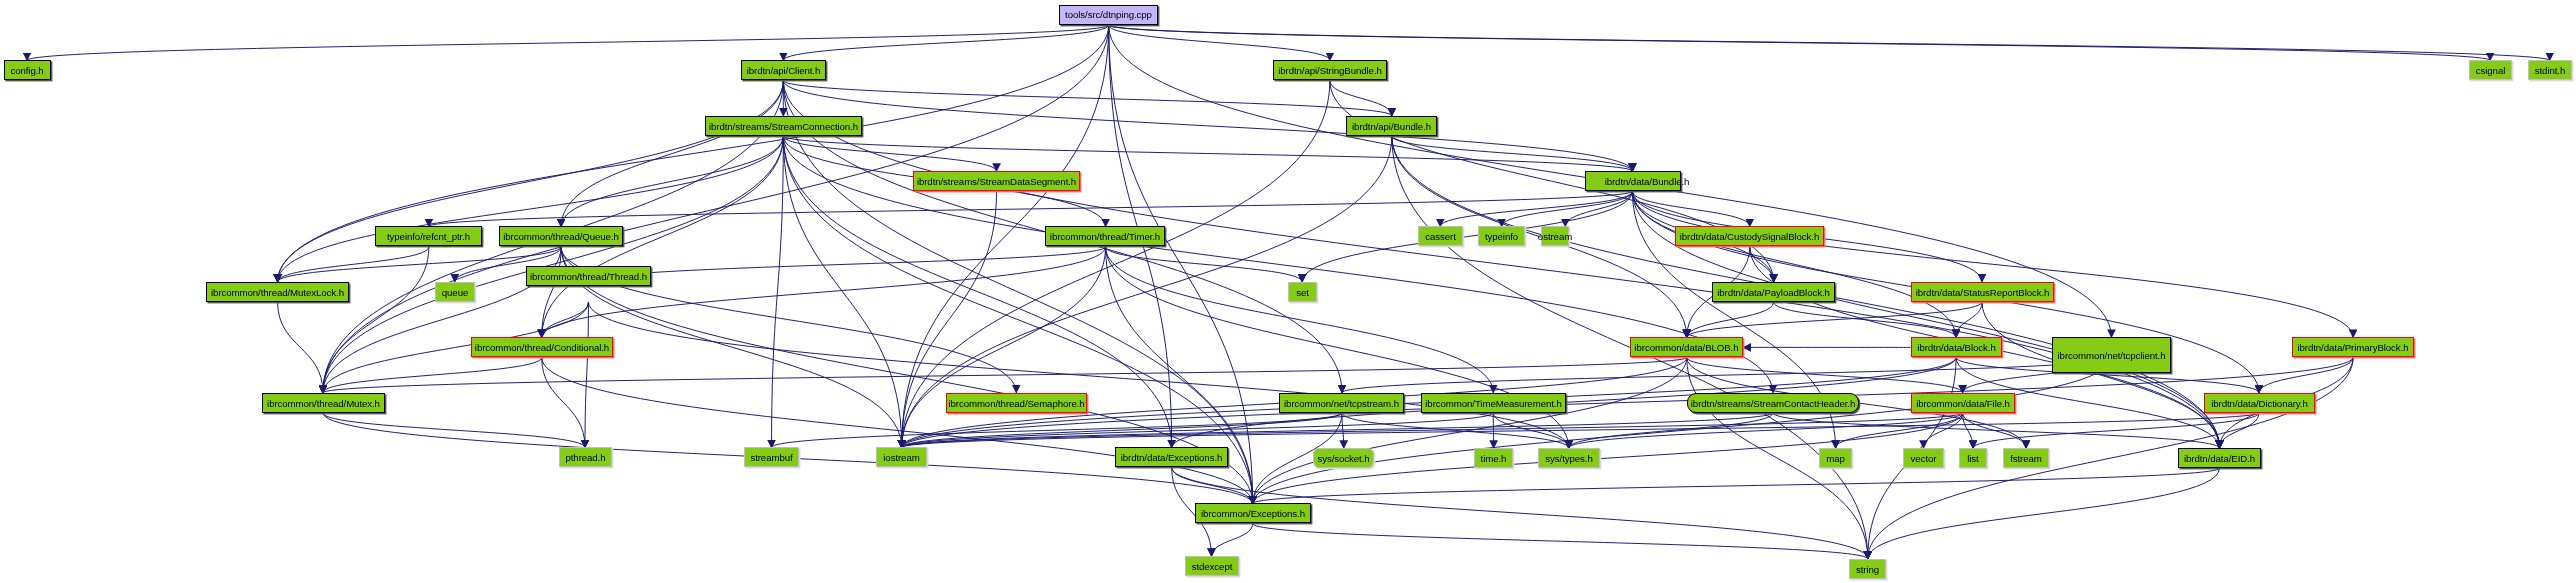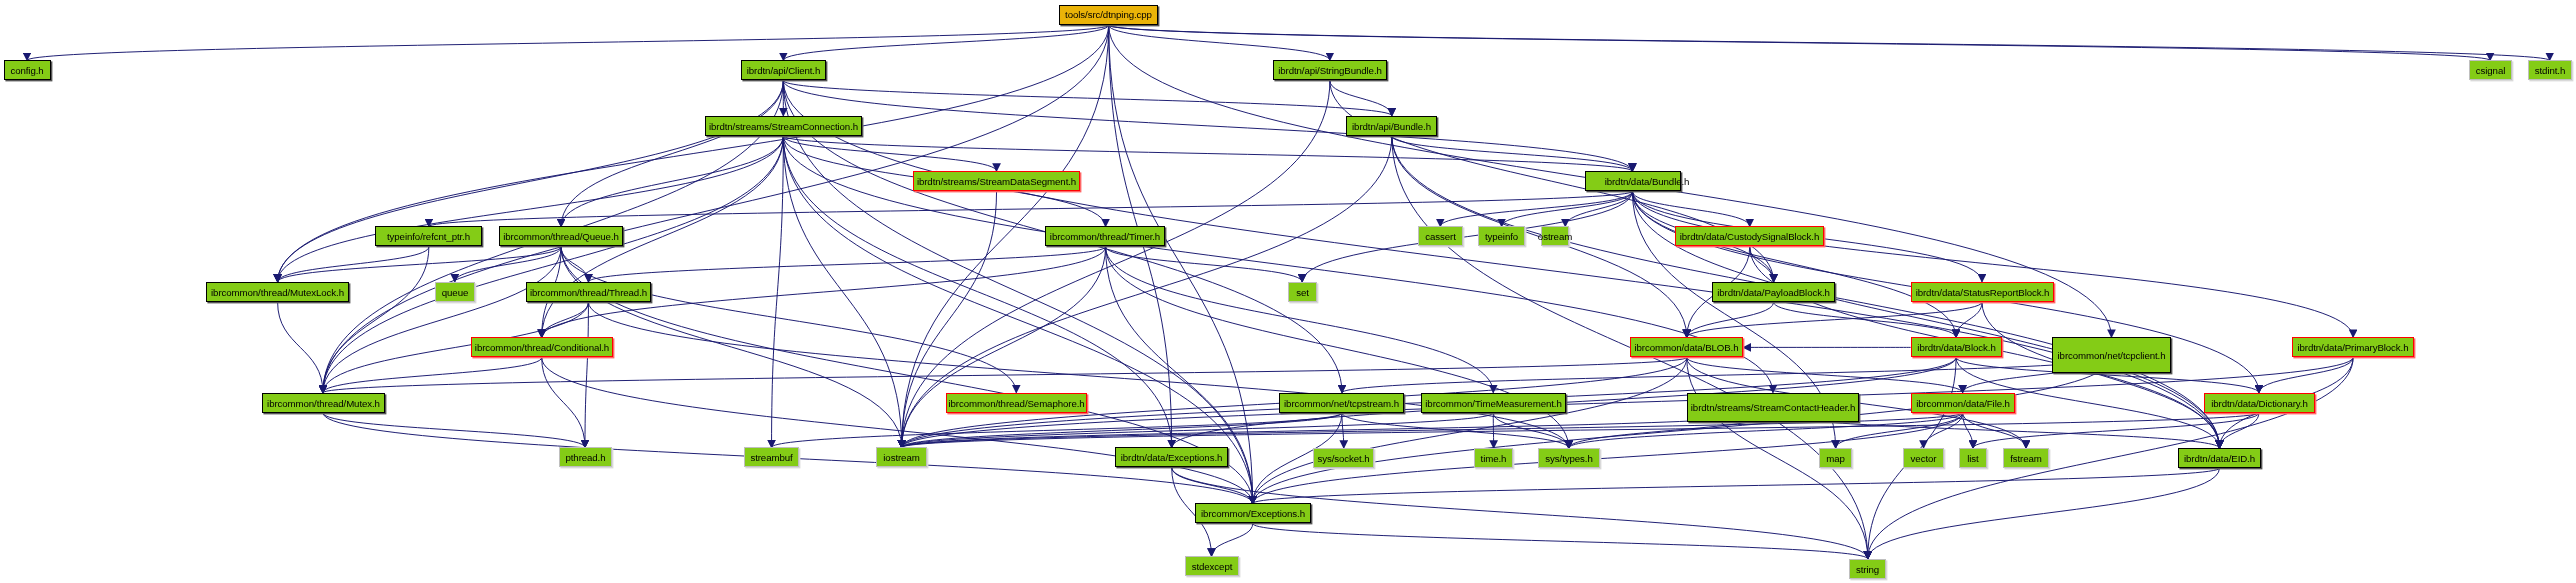--- a/index.html
+++ b/index.html
@@ -6,21 +6,21 @@
   body { width: 2576px; height: 584px; position: relative; overflow: hidden;
          font-family: "Liberation Sans", "DejaVu Sans", sans-serif; }
   #graph { position: absolute; left: 0; top: 0; width: 2576px; height: 584px; }
   svg#edges { position: absolute; left: 0; top: 0; }
   .node { position: absolute; box-sizing: border-box; display: flex; align-items: center;
           justify-content: center; font-size: 9.7px; color: #000; background: #84cc16;
           white-space: nowrap; letter-spacing: -0.1px; }
   .node.doc { border: 0.7px solid #000; box-shadow: 1.4px 1.4px 0 #555; cursor: pointer; }
   .node.trunc { border: 0.7px solid #ff0000; box-shadow: 1.4px 1.4px 0 #ff6666; cursor: pointer; }
   .node.ext { border: 0.7px solid #bfbfbf; box-shadow: 1.4px 1.4px 0 #d9d9d9; }
-  .node.root { border: 0.7px solid #000; background: #eab308; box-shadow: 1.4px 1.4px 0 #555; }
+  .node.root { border: 0.7px solid #000; background: #c4b5fd; box-shadow: 1.4px 1.4px 0 #555; }
 </style>
 </head>
 <body>
 
 <div id="graph">
   <svg id="edges" width="2576" height="584" viewBox="0 0 3721 843">
     <defs>
       <marker id="arrow" viewBox="0 0 10 10" refX="9" refY="5" markerWidth="9" markerHeight="9" orient="auto-start-reverse">
         <path d="M0,0 L10,5 L0,10 z" fill="#191970"></path>
       </marker>
@@ -175,41 +175,41 @@
       <div class="node doc" style="left: 1585px; top: 171px; width: 96px; height: 20px; padding-left: 28px;">ibrdtn/data/Bundle.h</div>
       <div class="node doc" style="left: 375px; top: 226px; width: 107px; height: 20px;">typeinfo/refcnt_ptr.h</div>
       <div class="node doc" style="left: 499px; top: 226px; width: 124px; height: 20px;">ibrcommon/thread/Queue.h</div>
       <div class="node doc" style="left: 1045px; top: 226px; width: 120px; height: 20px;">ibrcommon/thread/Timer.h</div>
       <div class="node ext" style="left: 1418px; top: 226px; width: 45px; height: 20px;">cassert</div>
       <div class="node ext" style="left: 1478px; top: 226px; width: 47px; height: 20px;">typeinfo</div>
       <div class="node ext" style="left: 1541px; top: 226px; width: 28px; height: 20px;">ostream</div>
       <div class="node trunc" style="left: 1675px; top: 226px; width: 149px; height: 20px;">ibrdtn/data/CustodySignalBlock.h</div>
       <div class="node doc" style="left: 206px; top: 282px; width: 143px; height: 20px;">ibrcommon/thread/MutexLock.h</div>
       <div class="node ext" style="left: 435px; top: 282px; width: 40px; height: 20px;">queue</div>
-      <div class="node doc" style="left: 526px; top: 282px; width: 125px; height: 20px;">ibrcommon/thread/Thread.h</div>
+      <div class="node doc" style="left: 526px; top: 266px; width: 125px; height: 20px;">ibrcommon/thread/Thread.h</div>
       <div class="node ext" style="left: 1288px; top: 282px; width: 29px; height: 20px; text-align: right;">set</div>
       <div class="node doc" style="left: 1712px; top: 282px; width: 123px; height: 20px;">ibrdtn/data/PayloadBlock.h</div>
       <div class="node trunc" style="left: 1911px; top: 282px; width: 143px; height: 20px;">ibrdtn/data/StatusReportBlock.h</div>
       <div class="node trunc" style="left: 471px; top: 337px; width: 142px; height: 20px;">ibrcommon/thread/Conditional.h</div>
       <div class="node trunc" style="left: 1630px; top: 337px; width: 113px; height: 20px;">ibrcommon/data/BLOB.h</div>
       <div class="node trunc" style="left: 1911px; top: 337px; width: 91px; height: 20px;">ibrdtn/data/Block.h</div>
       <div class="node doc" style="left: 2052px; top: 337px; width: 119px; height: 36px;">ibrcommon/net/tcpclient.h</div>
       <div class="node trunc" style="left: 2292px; top: 337px; width: 122px; height: 20px;">ibrdtn/data/PrimaryBlock.h</div>
       <div class="node doc" style="left: 262px; top: 393px; width: 123px; height: 20px;">ibrcommon/thread/Mutex.h</div>
       <div class="node trunc" style="left: 946px; top: 393px; width: 141px; height: 20px;">ibrcommon/thread/Semaphore.h</div>
       <div class="node doc" style="left: 1279px; top: 393px; width: 125px; height: 20px;">ibrcommon/net/tcpstream.h</div>
       <div class="node doc" style="left: 1421px; top: 393px; width: 145px; height: 20px;">ibrcommon/TimeMeasurement.h</div>
-      <div class="node doc" style="left: 1687px; top: 393px; width: 172px; height: 29px;">ibrdtn/streams/StreamContactHeader.h</div>
+      <div class="node doc" style="left: 1687px; top: 393px; width: 172px; height: 20px; border-radius: 9px;">ibrdtn/streams/StreamContactHeader.h</div>
       <div class="node trunc" style="left: 1911px; top: 393px; width: 104px; height: 20px;">ibrcommon/data/File.h</div>
       <div class="node trunc" style="left: 2204px; top: 393px; width: 111px; height: 20px;">ibrdtn/data/Dictionary.h</div>
       <div class="node ext" style="left: 559px; top: 447px; width: 53px; height: 20px;">pthread.h</div>
       <div class="node ext" style="left: 744px; top: 447px; width: 55px; height: 20px;">streambuf</div>
       <div class="node ext" style="left: 876px; top: 447px; width: 51px; height: 20px;">iostream</div>
       <div class="node doc" style="left: 1115px; top: 447px; width: 113px; height: 20px;">ibrdtn/data/Exceptions.h</div>
-      <div class="node ext" style="left: 1313px; top: 448px; width: 61px; height: 20px;">sys/socket.h</div>
+      <div class="node ext" style="left: 1313px; top: 448px; width: 61px; height: 20px; border-radius: 6px;">sys/socket.h</div>
       <div class="node ext" style="left: 1474px; top: 448px; width: 39px; height: 20px;">time.h</div>
       <div class="node ext" style="left: 1538px; top: 448px; width: 62px; height: 20px;">sys/types.h</div>
       <div class="node ext" style="left: 1819px; top: 448px; width: 33px; height: 20px;">map</div>
       <div class="node ext" style="left: 1903px; top: 448px; width: 41px; height: 20px;">vector</div>
       <div class="node ext" style="left: 1959px; top: 448px; width: 28px; height: 20px;">list</div>
       <div class="node ext" style="left: 2003px; top: 448px; width: 46px; height: 20px;">fstream</div>
       <div class="node doc" style="left: 2178px; top: 448px; width: 83px; height: 20px;">ibrdtn/data/EID.h</div>
       <div class="node doc" style="left: 1195px; top: 503px; width: 116px; height: 20px;">ibrcommon/Exceptions.h</div>
       <div class="node ext" style="left: 1185px; top: 556px; width: 54px; height: 20px;">stdexcept</div>
       <div class="node ext" style="left: 1849px; top: 559px; width: 37px; height: 20px;">string</div>

